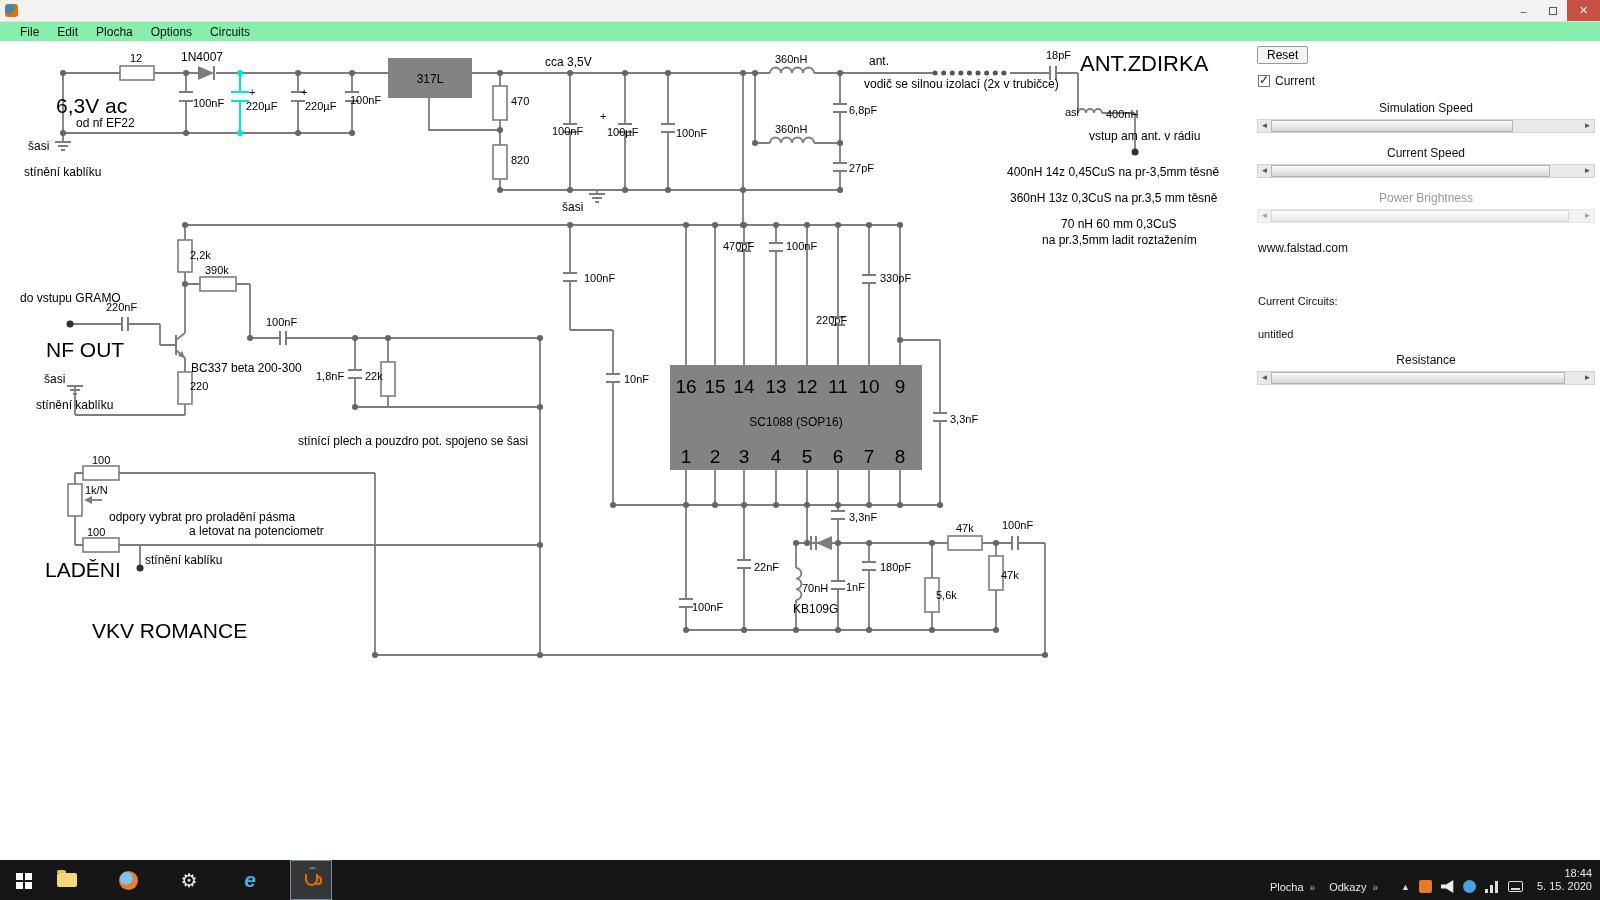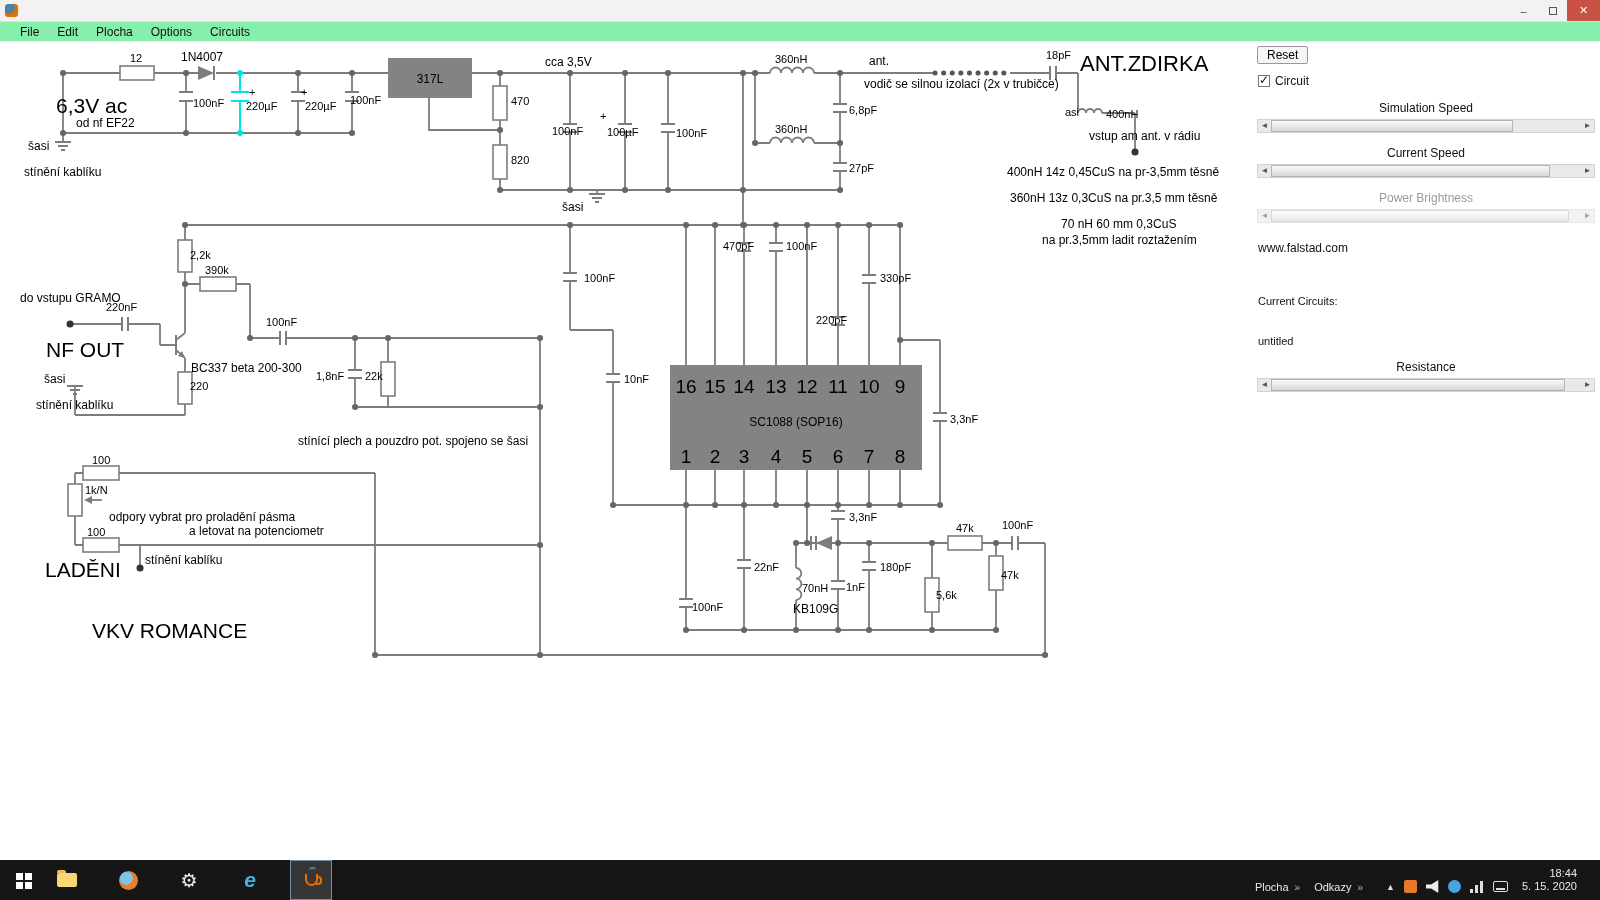--- a/index.html
+++ b/index.html
@@ -43,21 +43,21 @@
   .checkbox{width:12px;height:12px;border:1px solid #777;background:#fff;display:inline-block;position:relative;margin-right:5px}
   .checkbox.checked::after{content:"✓";position:absolute;left:0px;top:-3px;font-size:12px;color:#222}
   .sld-label{text-align:center;margin-top:13px;font-size:12px}
   .sld-label.disabled{color:#9a9a9a}
   .slider{position:relative;height:14px;margin:4px 5px 0 5px;background:#e9e9e9;border:1px solid #d2d2d2;display:flex;align-items:center;justify-content:space-between}
   .slider .arr{width:13px;text-align:center;font-size:8px;color:#555;line-height:12px}
   .slider .thumb{position:absolute;left:13px;top:0;bottom:0;background:linear-gradient(#fafafa,#d7d7d7);border:1px solid #b5b5b5}
   .slider.disabled{opacity:.55}
   .website{margin:18px 0 0 6px;font-size:12px}
   .cc-label{margin:40px 0 0 6px;font-size:11px}
-  .cc-value{margin:28px 0 0 6px;font-size:11px}
+  .cc-value{margin:21px 0 0 6px;font-size:11px}
 
   
   .taskbar{position:absolute;left:0;bottom:0;width:100%;height:40px;background:var(--tb);display:flex;align-items:center;color:#e8e8e8}
   .tb-start{width:46px;height:40px;display:flex;align-items:center;justify-content:center}
   .win-logo{width:7px;height:7px;background:#fff;box-shadow:9px 0 #fff,0 9px #fff,9px 9px #fff;margin:-8px 8px 0 0}
   .tb-app{width:42px;height:40px;display:flex;align-items:center;justify-content:center;margin-right:19px}
   .tb-app.active{background:rgba(255,255,255,.14);border:1px solid #6f8fa8}
   .ic-folder{width:20px;height:14px;background:#f8d775;border-radius:2px;position:relative}
   .ic-folder::before{content:"";position:absolute;left:0;top:-3px;width:9px;height:3px;background:#e8c254;border-radius:2px 2px 0 0}
   .ic-firefox{width:19px;height:19px;border-radius:50%;background:radial-gradient(circle at 38% 38%,#7ec3e8 38%,#e87d2b 40%)}
@@ -70,21 +70,21 @@
   .tb-toolbar{display:flex;align-items:center;margin-right:14px;white-space:nowrap}
   .tb-toolbar .chev{color:#bbb;margin-left:6px;font-size:10px}
   .tray{display:flex;align-items:center;margin-right:10px}
   .tray-ic{display:inline-block;margin-left:9px}
   .show-hidden{color:#ddd;font-size:9px}
   .app-orange{width:13px;height:13px;background:#e8792b;border-radius:2px}
   .volume{width:13px;height:13px;background:#ededed;clip-path:polygon(0 35%,40% 35%,95% 0,95% 100%,40% 65%,0 65%)}
   .network{width:13px;height:13px;border-radius:50%;background:#4aa3e0}
   .signal{width:14px;height:12px;background:linear-gradient(to top,#ddd 0,#ddd 100%) left bottom/3px 4px no-repeat,linear-gradient(to top,#ddd 0,#ddd 100%) 5px bottom/3px 8px no-repeat,linear-gradient(to top,#ddd 0,#ddd 100%) 10px bottom/3px 12px no-repeat}
   .keyboard{width:15px;height:11px;border:1px solid #ddd;border-radius:2px;background:linear-gradient(#0000 60%,#ddd 60%) 2px 2px/9px 6px no-repeat}
-  .clock{text-align:right;margin:0 23px 0 4px;line-height:13px;font-size:11px;white-space:nowrap}
+  .clock{text-align:right;margin:0 8px 0 4px;line-height:13px;font-size:11px;white-space:nowrap}
 </style>
 </head>
 <body>
 
 <div class="window">
 
   <div class="titlebar">
     <div class="title-icon"></div>
     <div class="win-btns">
       <div class="win-btn">–</div>
@@ -353,21 +353,21 @@
           <text x="869" y="463" font-size="19" text-anchor="middle">7</text>
           <text x="900" y="463" font-size="19" text-anchor="middle">8</text>
         </g>
     </svg>
   </div>
 
   <div class="sidepanel">
     <button class="reset-btn">Reset</button>
     <div class="chk-row">
       <span class="checkbox checked" id="stopped-chk"></span>
-      <span>Circuit</span>
+      <span>Current</span>
     </div>
 
     <div class="sld-label">Simulation Speed</div>
     <div class="slider">
       <span class="arr">◄</span>
       <span class="thumb" style="width: calc(78% - 20.28px);"></span>
       <span class="arr">►</span>
     </div>
 
     <div class="sld-label">Current Speed</div>

